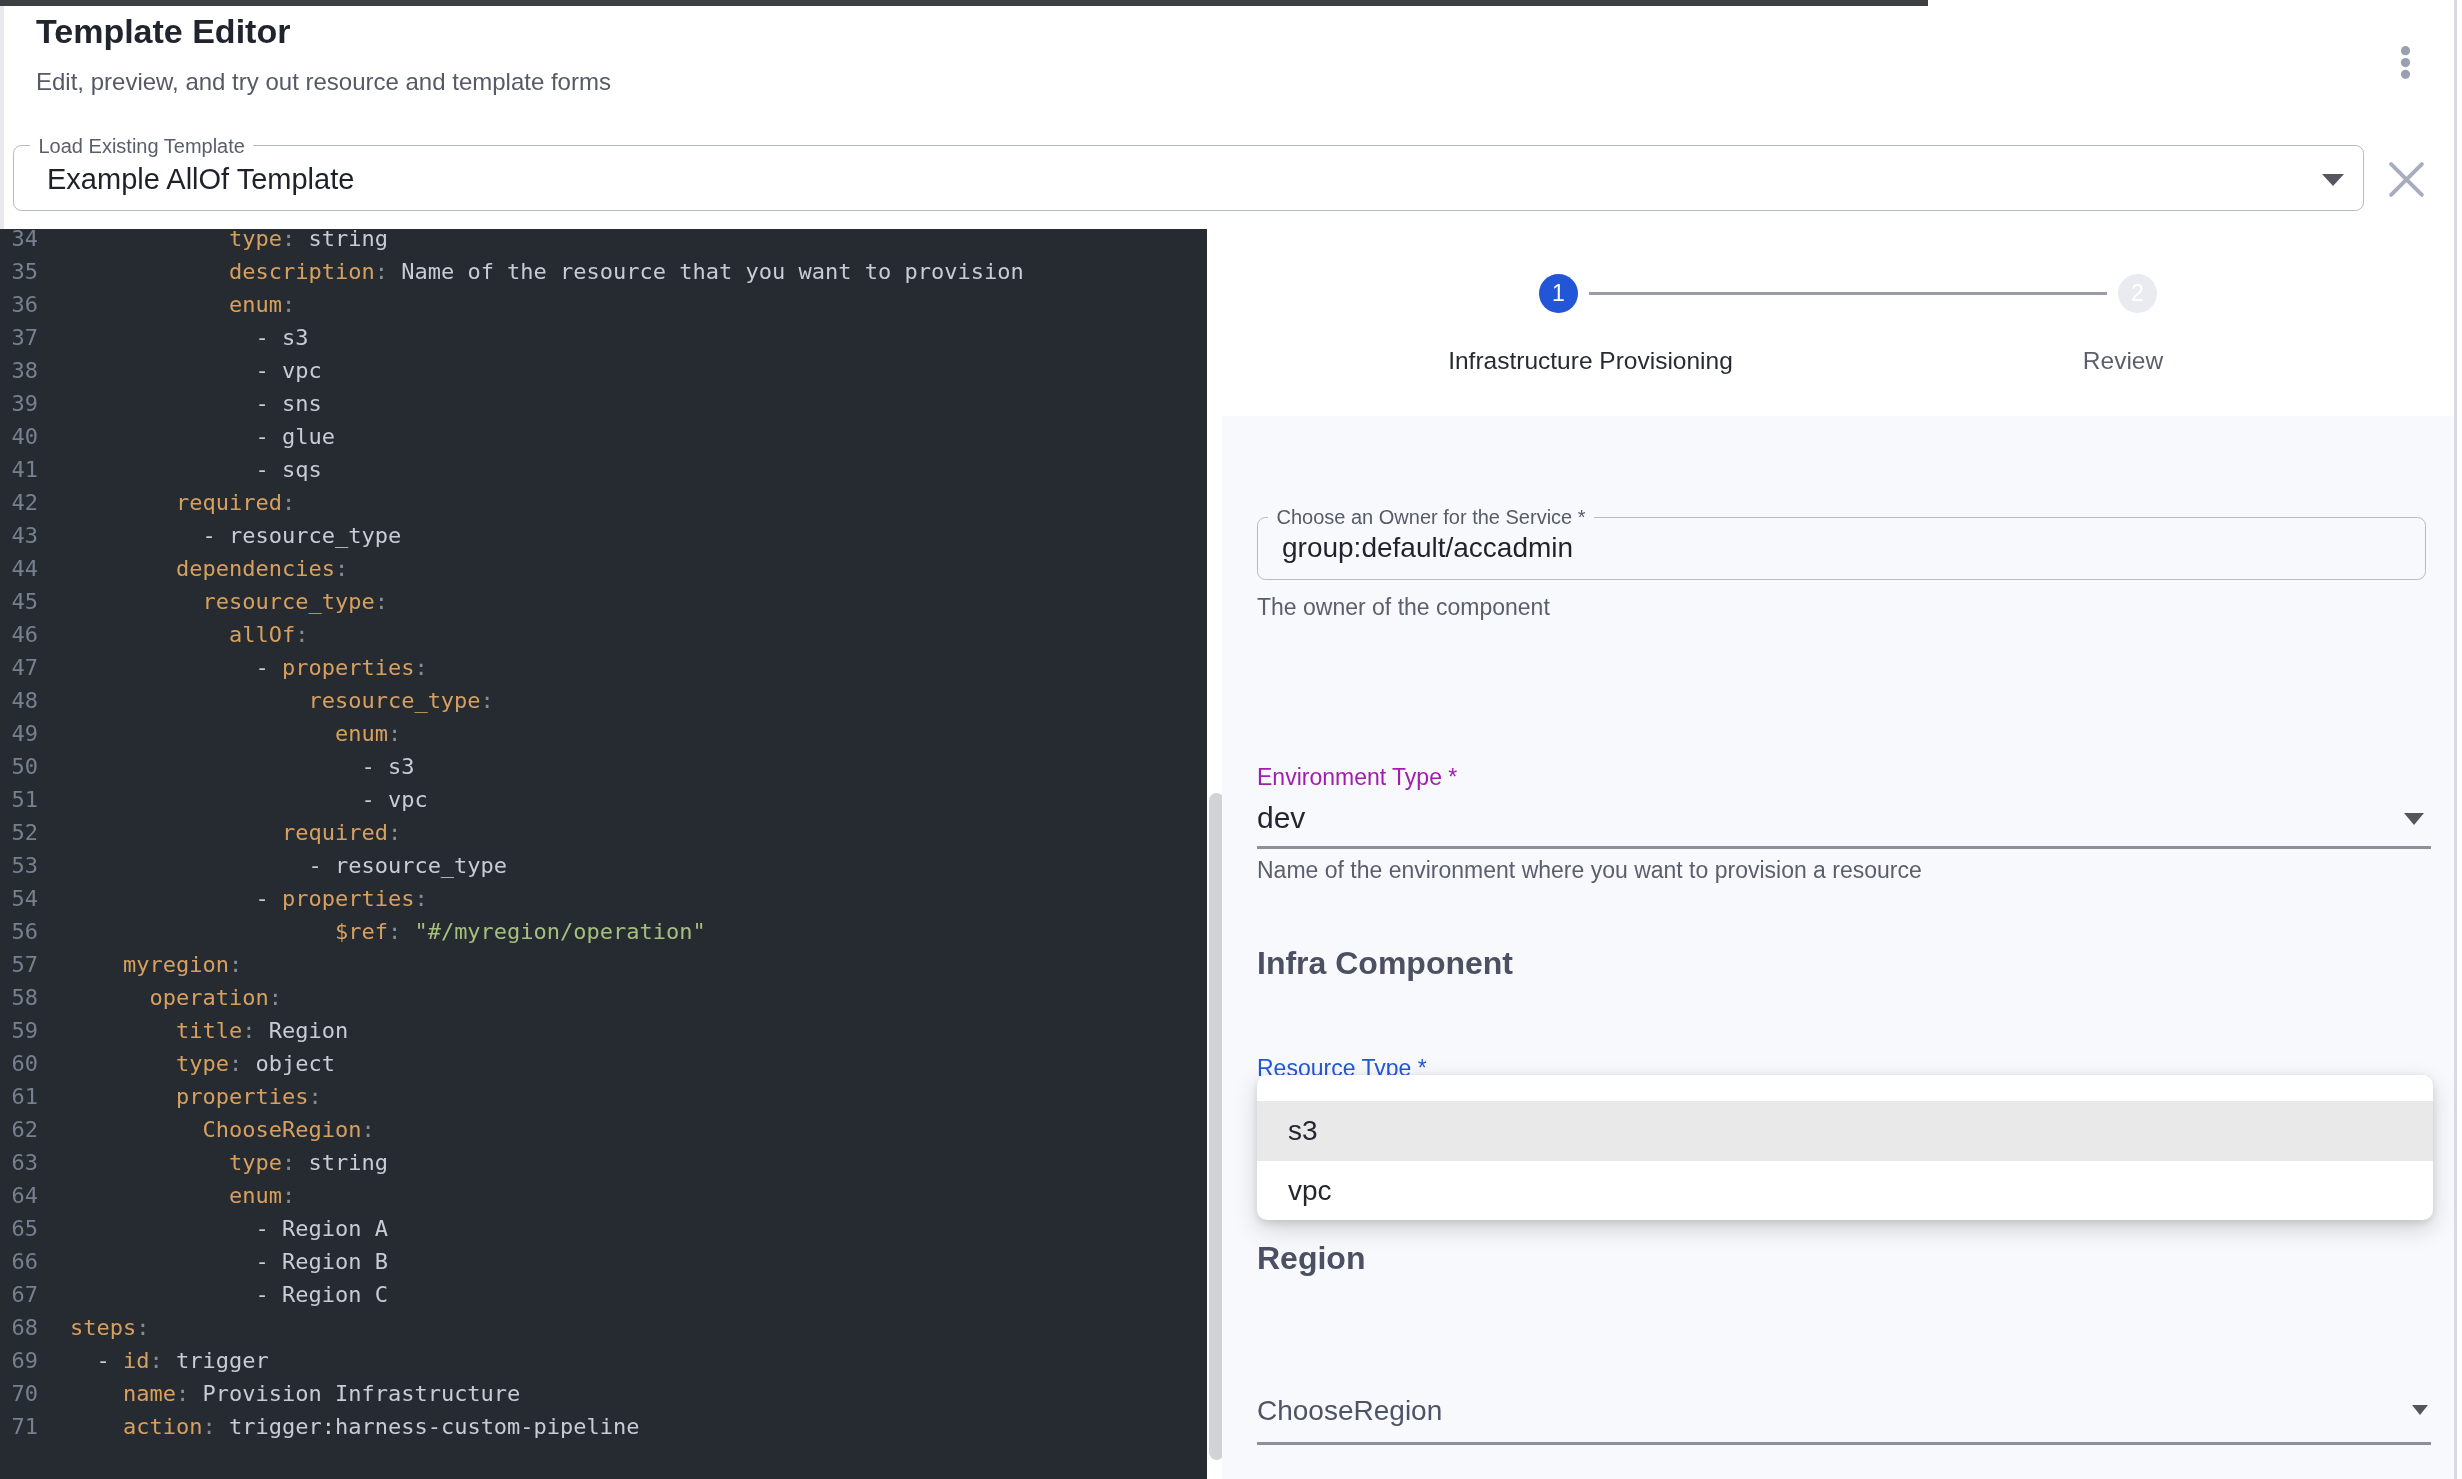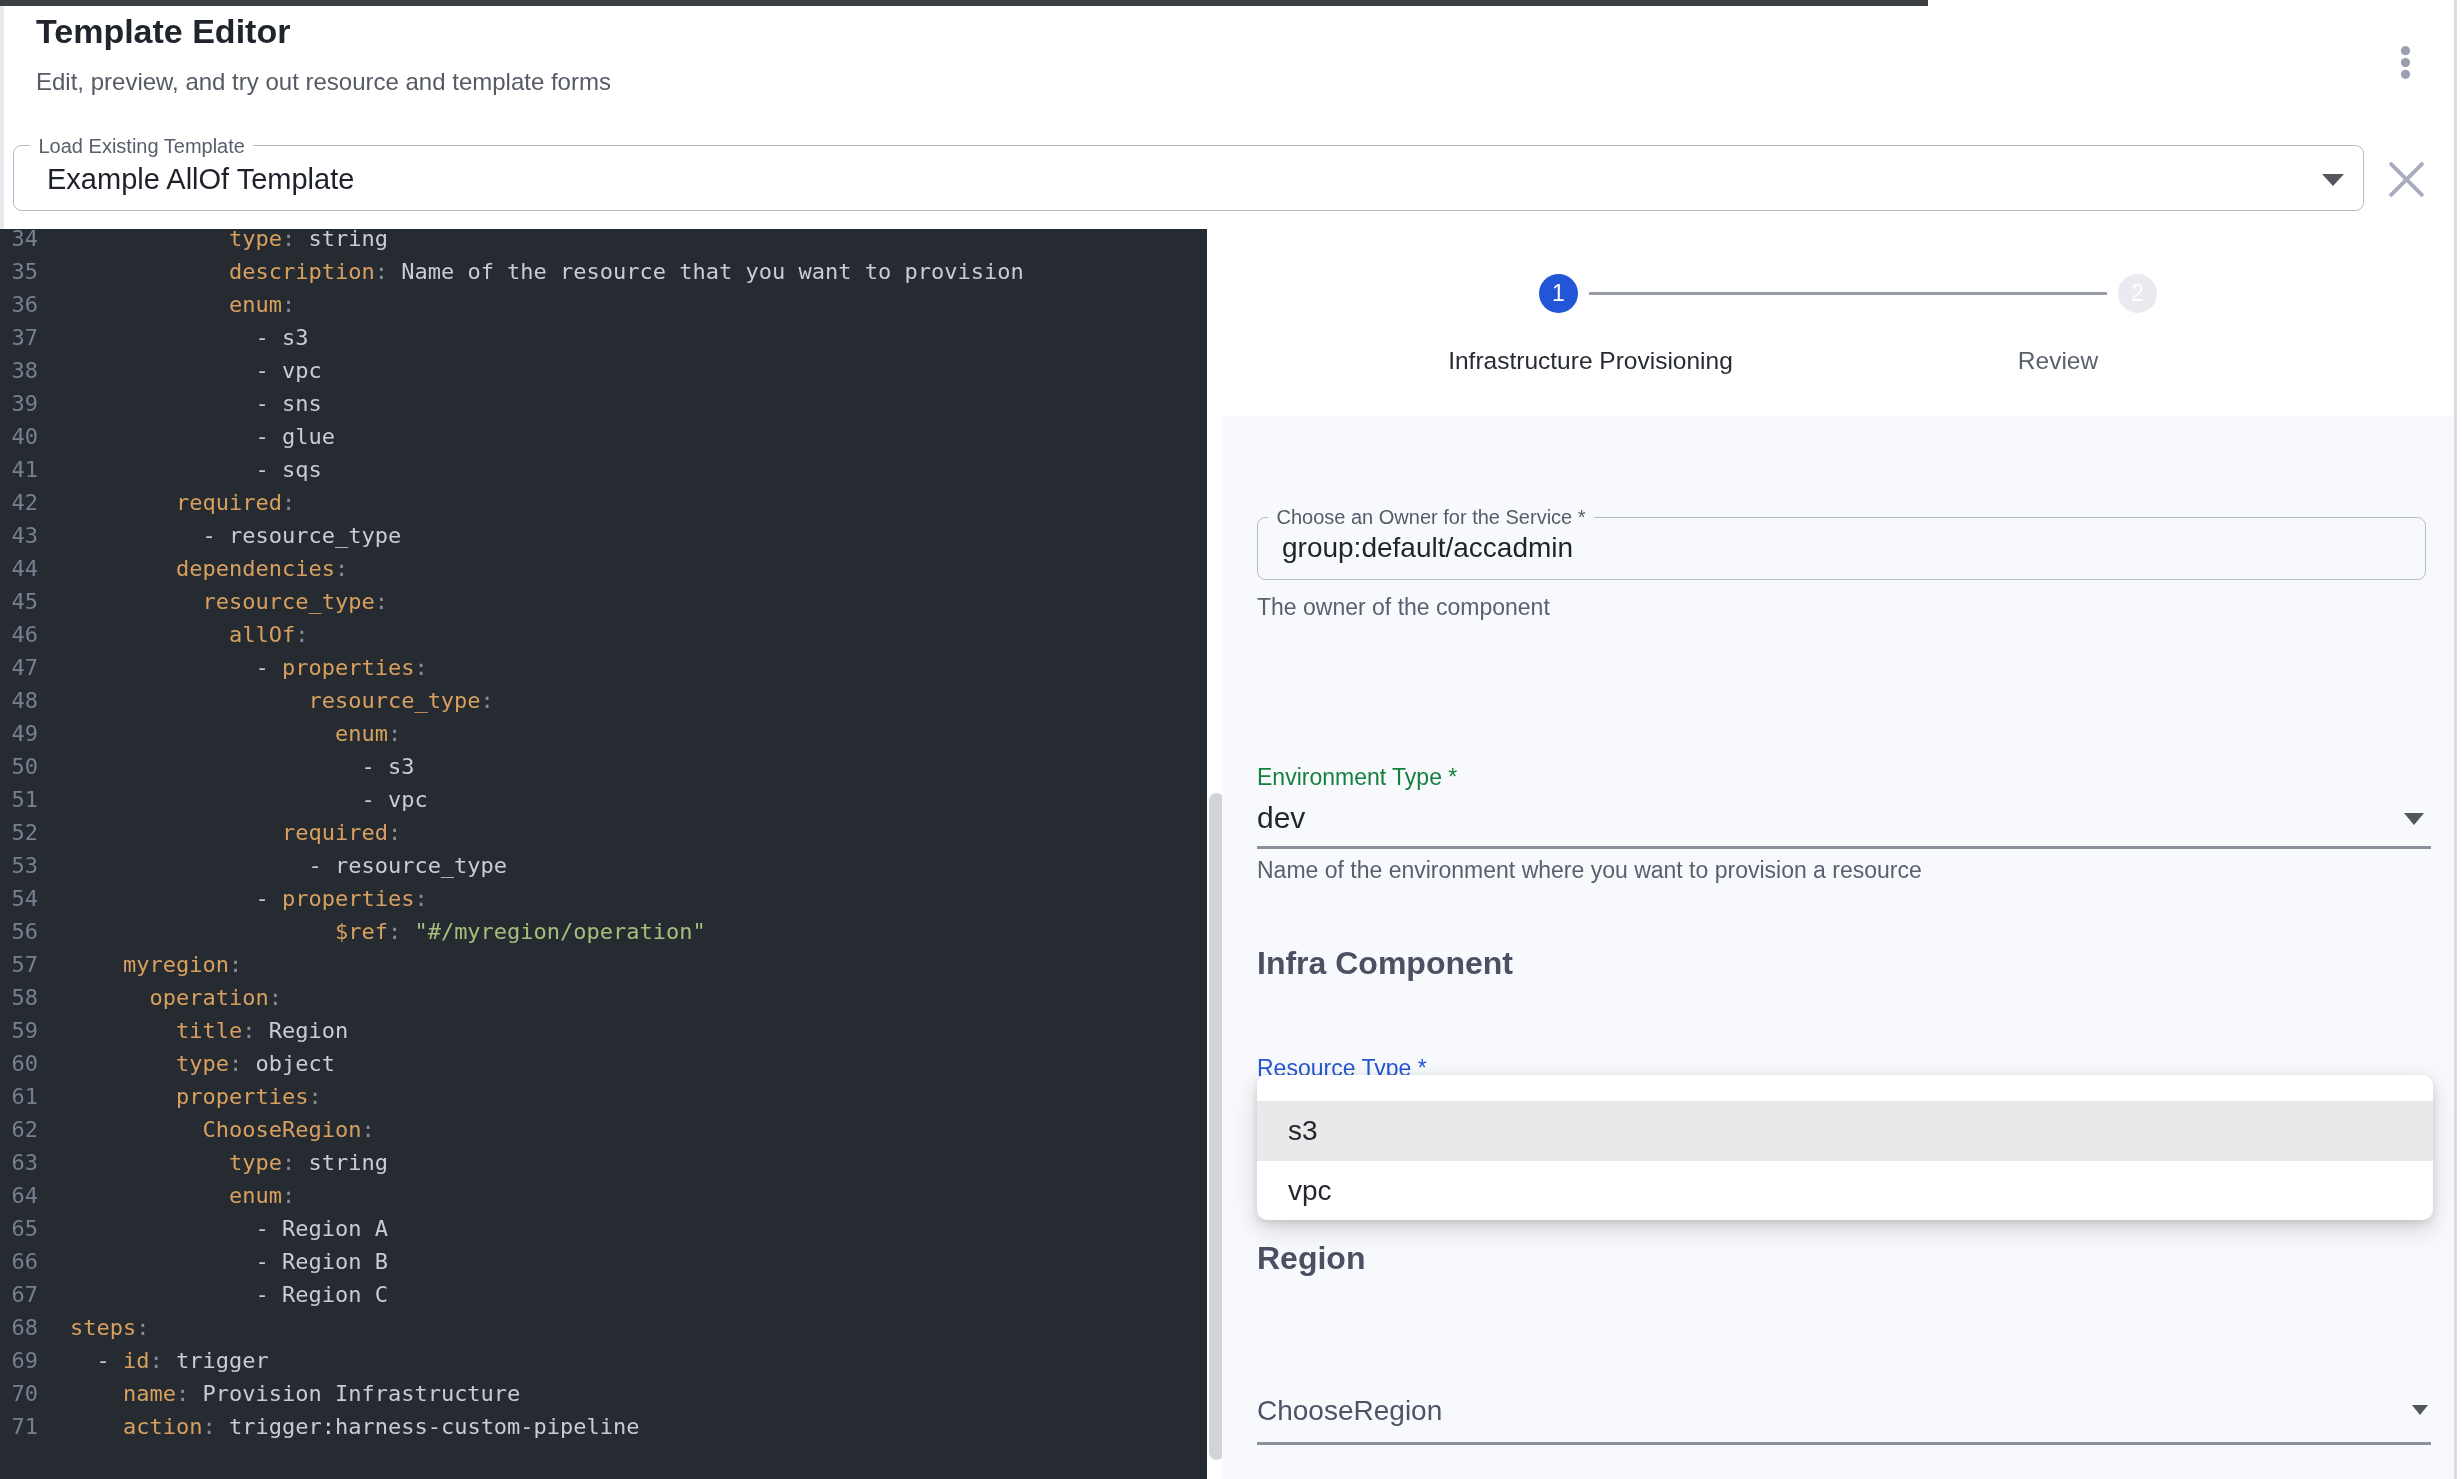--- a/index.html
+++ b/index.html
@@ -47,33 +47,33 @@
   
   .panel-bg { position:absolute; left:1222px; top:416px; width:1232px; height:1064px; background:#f8f9fc; }
 
   .step-circle { position:absolute; width:39px; height:39px; border-radius:50%;
                  text-align:center; line-height:39px; font-size:23px; color:#ffffff; }
   .step-circle.active { left:1539px; top:274px; background:#2356d6; }
   .step-circle.inactive { left:2118px; top:274px; background:#e9ebf0; }
   .step-connector { position:absolute; left:1589px; top:292px; width:518px; height:2.5px; background:#989da8; }
   .step-label { position:absolute; top:345px; height:32px; line-height:32px; font-size:24.5px; text-align:center; }
   .step-label.active { left:1379px; width:423px; color:#272b34; }
-  .step-label.inactive { left:1931px; width:254px; color:#5b606d; }
+  .step-label.inactive { left:1996px; width:254px; color:#5b606d; }
 
   .owner-box { position:absolute; left:1257px; top:517px; width:1169px; height:63px;
                border:1.7px solid #b6bac4; border-radius:8.5px; }
   .owner-label { position:absolute; left:1268px; top:505px; height:24px; line-height:24px;
                  font-size:20px; color:#565b6a; background:#f8f9fc; padding:0 8.5px; z-index:2; }
   .owner-value { position:absolute; left:1282px; top:531px; height:34px; line-height:34px;
                  font-size:28px; color:#1f232b; }
   .owner-helper { position:absolute; left:1257px; top:595px; height:24px; line-height:24px;
                   font-size:23px; color:#5a5f6e; }
 
   .env-label { position:absolute; left:1257px; top:765px; height:24px; line-height:24px;
-               font-size:23px; color:#15803d; }
+               font-size:23px; color:#a21caf; }
   .env-value { position:absolute; left:1257px; top:800px; height:36px; line-height:36px;
                font-size:30px; color:#22262e; }
   .env-caret { position:absolute; left:2404px; top:813px; width:0; height:0;
                border-left:10px solid transparent; border-right:10px solid transparent;
                border-top:12px solid #53565d; }
   .env-underline { position:absolute; left:1257px; top:846px; width:1174px; height:2.5px; background:#8c909a; }
   .env-helper { position:absolute; left:1257px; top:858px; height:24px; line-height:24px;
                 font-size:23px; color:#5a5f6e; }
 
   .section-heading { position:absolute; left:1257px; height:37px; line-height:37px;

